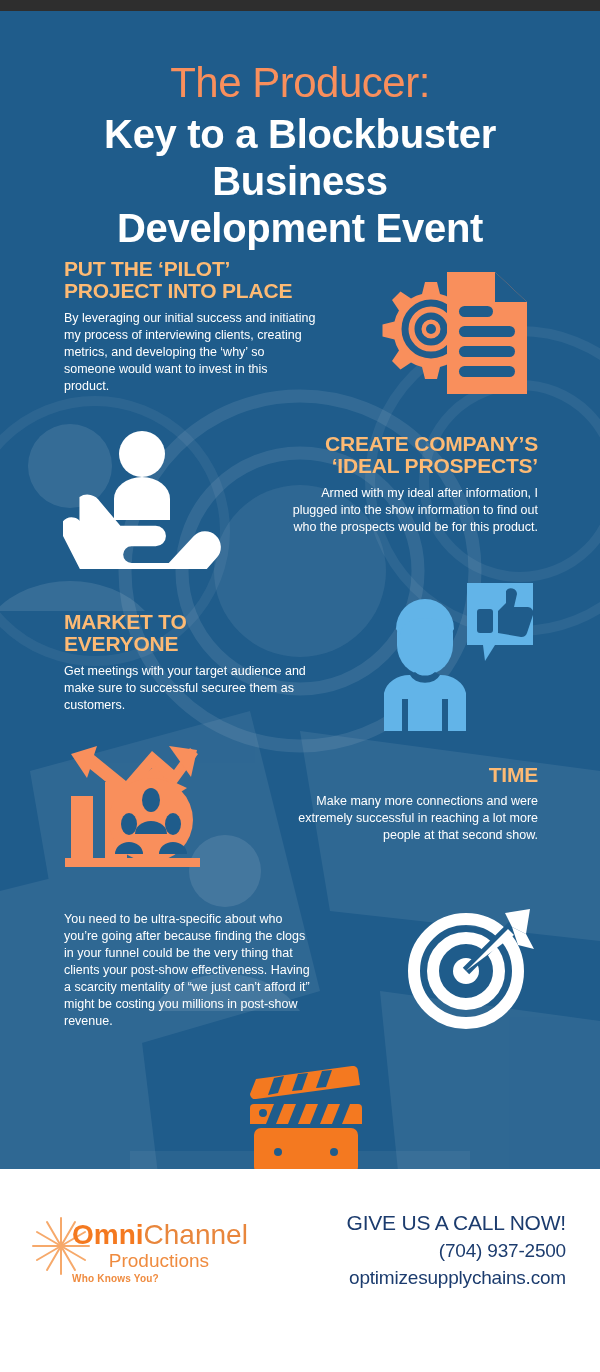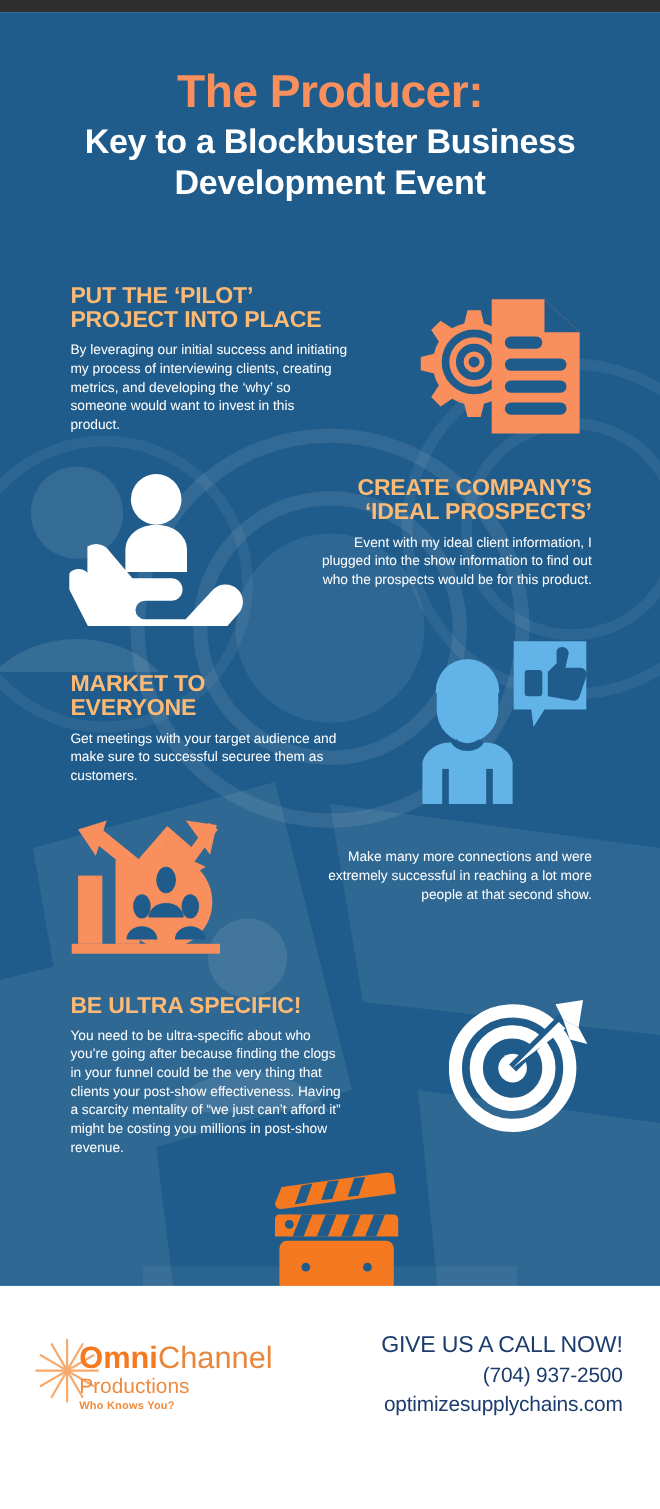--- a/index.html
+++ b/index.html
@@ -19,25 +19,25 @@
     position:absolute; top:11px; left:0; width:600px; height:1213px;
     background:#1f5c8b; overflow:hidden;
   }
 
   
   .wm { position:absolute; pointer-events:none; }
 
   
   .header { position:absolute; top:50px; left:0; width:600px; text-align:center; }
   .title-1 {
-    font-size:42px; font-weight:bold; color:#f98f5c; letter-spacing:-0.5px;
+    font-size:42px; font-weight:normal; color:#f98f5c; letter-spacing:-0.5px;
     line-height:1.05;
   }
   .title-2 {
-    font-size:31px; font-weight:bold; color:#ffffff; line-height:1.18;
+    font-size:40px; font-weight:bold; color:#ffffff; line-height:1.18;
     letter-spacing:-0.3px; margin-top:6px; padding:0 14px;
   }
 
   
   .block { position:absolute; }
   .b-head {
     color:#fdba74; font-weight:bold; font-size:21px; line-height:1.06;
     letter-spacing:-0.2px; text-transform:uppercase;
   }
   .b-body {
@@ -59,21 +59,21 @@
   .footer {
     position:absolute; top:1169px; left:0; width:600px; height:120px;
     background:#ffffff;
   }
   .logo-wrap { position:absolute; left:30px; top:40px; width:230px; height:80px; }
   .logo-text { position:absolute; left:42px; top:12px; }
   .logo-l1 { font-size:28px; font-weight:bold; line-height:1; white-space:nowrap; }
   .logo-omni { color:#f47920; }
   .logo-channel { color:#e8863c; font-weight:normal; }
   .logo-l2 {
-    font-size:19px; color:#ef8b3f; text-align:left; line-height:1;
+    font-size:19px; color:#ef8b3f; text-align:center; line-height:1;
     margin-top:2px; padding-right:2px;
   }
   .logo-l3 {
     font-size:10px; color:#ef8b3f; text-align:left; margin-top:3px;
     font-weight:bold; letter-spacing:0.2px;
   }
   .contact { position:absolute; right:34px; top:42px; text-align:right; }
   .c-head { font-size:21px; color:#1c3c6e; font-weight:normal; letter-spacing:-0.2px; }
   .c-line { font-size:19px; color:#1c3c6e; margin-top:5px; letter-spacing:-0.2px; }
 </style>
@@ -151,21 +151,21 @@
         <rect x="104" y="90" width="56" height="11" rx="5.5"></rect>
         <rect x="104" y="110" width="56" height="11" rx="5.5"></rect>
       </g>
     </svg>
 
     <div class="block align-r" style="left:286px; top:422px; width:252px;">
       <div class="b-head">
         <span>CREATE COMPANY’S</span><br>
         <span>‘IDEAL PROSPECTS’</span>
       </div>
-      <div class="b-body">Event with my ideal client information, I plugged into the show information to find out who the prospects would be for this product.</div>
+      <div class="b-body">Armed with my ideal after information, I plugged into the show information to find out who the prospects would be for this product.</div>
     </div>
 
     <svg class="icon" style="left:63px; top:408px; width:160px; height:150px;" viewBox="0 0 160 150">
       <g fill="#ffffff">
         <circle cx="79" cy="35" r="23"></circle>
         <path d="M51 101 v-21 a28 22 0 0 1 56 0 v21 z"></path>
         <path d="M22 87 a16 16 0 0 1 22 5 l22 26 h38 a11 11 0 0 1 0 22 h-26 a9 9 0 0 0 0 18 h40 l27-29 a17 17 0 0 1 25 23 l-38 43 h-78 l-37-45 a16 16 0 0 1 5-22 z" transform="translate(-4,-3) scale(0.93)"></path>
         <rect x="7" y="96" width="22" height="64" rx="11" transform="rotate(-27 18 128)"></rect>
       </g>
     </svg>
@@ -191,20 +191,23 @@
         <path d="M36 104 a16 12 0 0 0 30 0 l-5 -3 a12 8 0 0 1 -20 0 z"></path>
       </g>
       <path d="M93 12 h66 v62 h-38 l-10 16 -2 -16 h-16 z" fill="#62b4e8"></path>
       <g fill="#1f5c8b">
         <rect x="103" y="38" width="16" height="24" rx="3"></rect>
         <path d="M124 62 v-22 l8 -8 v-12 a6 6 0 0 1 11 3 l-3 13 h14 a6 6 0 0 1 5 8 l-6 18 a6 6 0 0 1 -6 4 z"></path>
       </g>
     </svg>
 
     <div class="block align-r" style="left:296px; top:753px; width:242px;">
+      <div class="b-head">
+        <span>TIME</span>
+      </div>
       <div class="b-body">Make many more connections and were extremely successful in reaching a lot more people at that second show.</div>
     </div>
 
     <svg class="icon" style="left:65px; top:733px; width:135px; height:128px;" viewBox="0 0 135 128">
       <g fill="#f98f5c">
         <path d="M4 12 l26 -8 -3 9 32 26 26 -30 22 19 16 -22 8 6 -24 33 -22 -19 -26 30 -36 -29 -3 9 z" transform="translate(2,-2)"></path>
         <polygon points="104,2 132,6 126,33"></polygon>
         <polygon points="96,32 122,44 100,58"></polygon>
         <path d="M90 22 l24 30 -8 6 -24 -30 z"></path>
         <rect x="6" y="52" width="22" height="62"></rect>
@@ -217,23 +220,20 @@
         <ellipse cx="86" cy="56" rx="9" ry="12"></ellipse>
         <path d="M70 90 a16 13 0 0 1 32 0 z"></path>
         <ellipse cx="64" cy="80" rx="8" ry="11"></ellipse>
         <path d="M50 110 a14 12 0 0 1 28 0 z"></path>
         <ellipse cx="108" cy="80" rx="8" ry="11"></ellipse>
         <path d="M94 110 a14 12 0 0 1 28 0 z"></path>
       </g>
     </svg>
 
     <div class="block align-l" style="left:64px; top:893px; width:252px;">
-      <div class="b-head">
-        <span>BE ULTRA SPECIFIC!</span>
-      </div>
       <div class="b-body">You need to be ultra-specific about who you’re going after because finding the clogs in your funnel could be the very thing that clients your post-show effectiveness. Having a scarcity mentality of “we just can’t afford it” might be costing you millions in post-show revenue.</div>
     </div>
 
     <svg class="icon" style="left:408px; top:890px; width:130px; height:130px;" viewBox="0 0 130 130">
       <g fill="none" stroke="#ffffff" stroke-width="12">
         <circle cx="58" cy="70" r="52"></circle>
         <circle cx="58" cy="70" r="33"></circle>
       </g>
       <circle cx="58" cy="70" r="13" fill="#ffffff"></circle>
       <g stroke="#1f5c8b" stroke-width="9" stroke-linecap="butt" fill="none">

